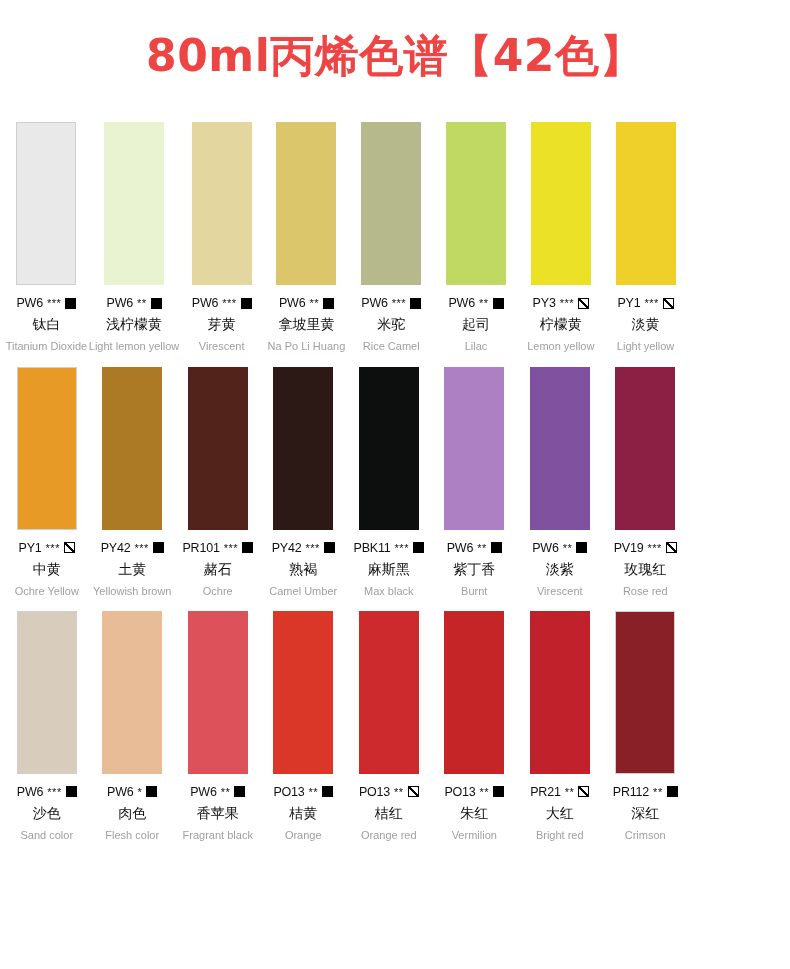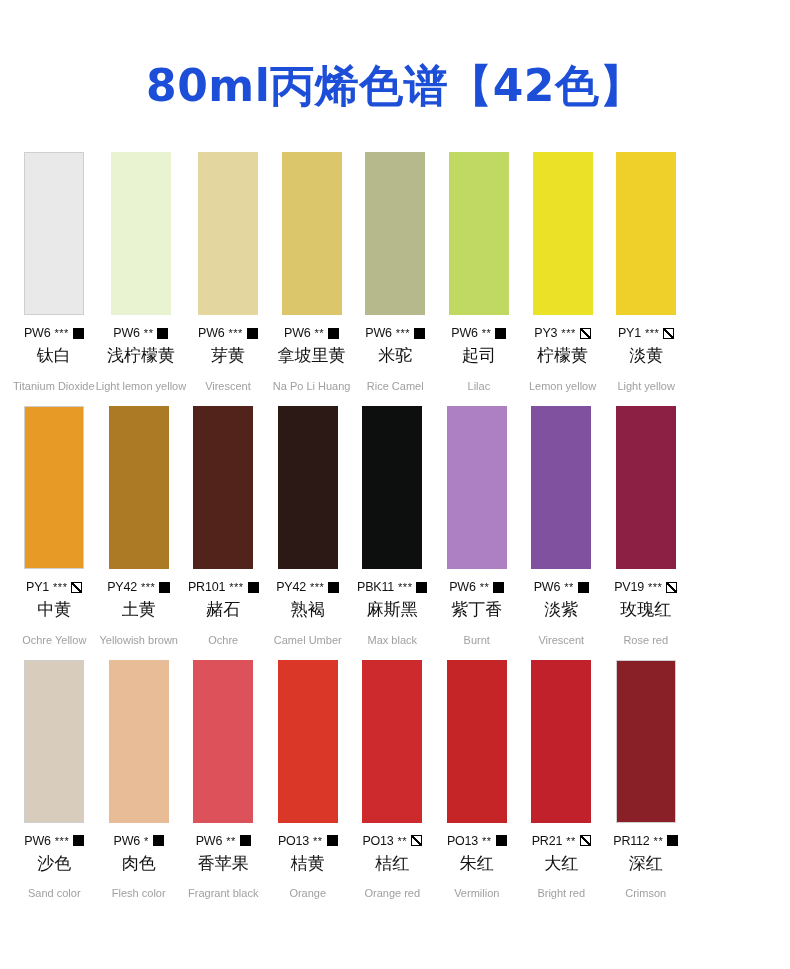--- a/index.html
+++ b/index.html
@@ -13,29 +13,29 @@
     font-family: "Liberation Sans", "DejaVu Sans", sans-serif;
     color: #000;
     overflow: hidden;
     position: relative;
   }
   .page-title {
     text-align: center;
     font-size: 44px;
     font-weight: bold;
     letter-spacing: 0.5px;
-    color: #1d4ed8;
+    color: #ef4444;
     margin: 0;
-    padding-top: 62px;
+    padding-top: 32px;
     line-height: 1.1;
     font-family: "DejaVu Sans", "Liberation Sans", sans-serif;
   }
   .grid {
     margin-top: 42px;
-    padding: 0 22px 0 12px;
+    padding: 0 22px 0 4px;
     box-sizing: border-box;
     width: 710px;
   }
   .row {
     display: flex;
     justify-content: flex-start;
     align-items: flex-start;
     margin-bottom: 14px;
   }
   .cell {
@@ -92,28 +92,28 @@
     content: "";
     position: absolute;
     left: -1px;
     top: -1px;
     width: 11px;
     height: 11px;
     background: linear-gradient(to top right, transparent 0%, transparent 43%, #000 43%, #000 57%, transparent 57%, transparent 100%);
   }
   .name-cn {
     margin-top: 6px;
-    font-size: 17px;
+    font-size: 14px;
     color: #111;
     font-family: "DejaVu Sans", "Liberation Sans", sans-serif;
     line-height: 1.15;
     white-space: nowrap;
   }
   .name-en {
-    margin-top: 14px;
+    margin-top: 8px;
     font-size: 11px;
     color: #a0a0a0;
     font-family: "Liberation Sans", sans-serif;
     line-height: 1.1;
     white-space: nowrap;
   }
 </style>
 </head>
 <body>
 

